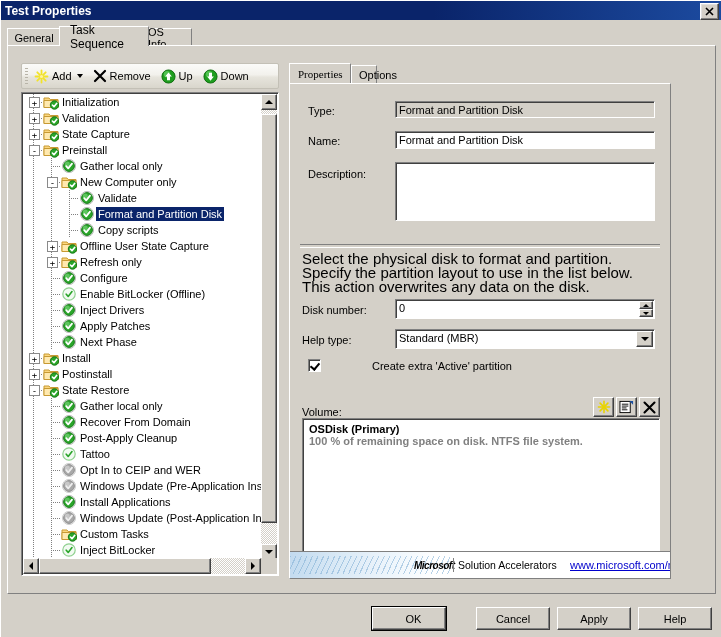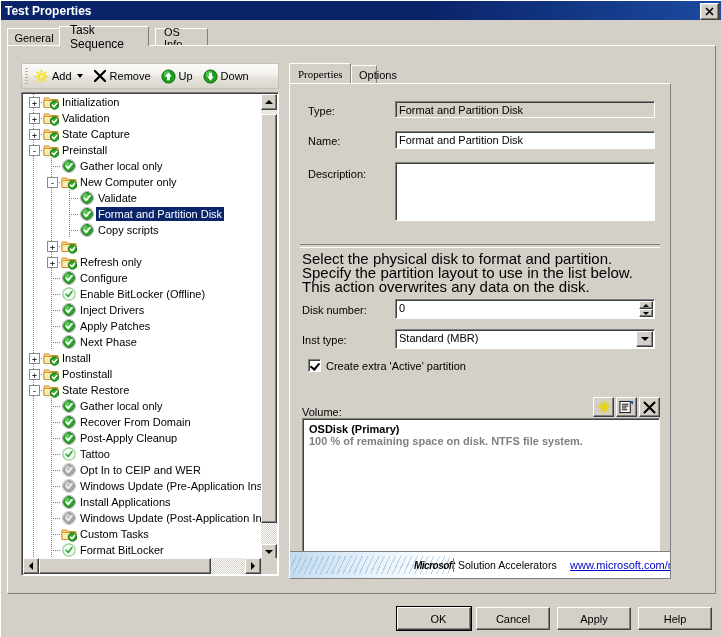--- a/index.html
+++ b/index.html
@@ -95,21 +95,21 @@
   .sep{position:absolute;height:2px;border-top:1px solid #808080;border-bottom:1px solid #fff;}
   .desc{position:absolute;font-size:15px;line-height:14px;}
 
   .spin{position:absolute;width:14px;top:1px;bottom:1px;display:flex;flex-direction:column;}
   .spinb{flex:1;background:#d4d0c8;border:1px solid #fff;border-right-color:#404040;border-bottom-color:#404040;
     box-shadow:inset -1px -1px 0 #808080;display:flex;align-items:center;justify-content:center;box-sizing:border-box;}
   .ddbtn{position:absolute;width:17px;top:1px;bottom:1px;right:1px;background:#d4d0c8;
     border:1px solid #fff;border-right-color:#404040;border-bottom-color:#404040;
     box-shadow:inset -1px -1px 0 #808080;display:flex;align-items:center;justify-content:center;box-sizing:border-box;cursor:default;}
 
-  .chkrow{position:absolute;display:flex;align-items:center;font-size:11px;cursor:default;}
+  .chkrow{position:absolute;display:flex;align-items:center;font-size:11px;cursor:default;gap:46px;}
   .chk{width:13px;height:13px;background:#fff;border:1px solid #808080;border-right-color:#fff;border-bottom-color:#fff;
     box-shadow:inset 1px 1px 0 #404040;margin-right:5px;position:relative;box-sizing:border-box;}
   .chk.on:after{content:"";position:absolute;left:3px;top:1px;width:4px;height:7px;
     border:solid #000;border-width:0 2px 2px 0;transform:rotate(40deg);}
 
   .volbtn{position:absolute;width:21px;height:20px;background:#d4d0c8;
     border:1px solid #fff;border-right-color:#404040;border-bottom-color:#404040;
     box-shadow:inset -1px -1px 0 #808080;display:flex;align-items:center;justify-content:center;box-sizing:border-box;cursor:default;}
   .vollist{position:absolute;background:#fff;border:1px solid #808080;border-right-color:#fff;border-bottom-color:#fff;
     box-shadow:inset 1px 1px 0 #404040;box-sizing:border-box;overflow:hidden;}
@@ -150,21 +150,21 @@
     </div>
   </div>
 
   <div class="tabstrip">
     <div class="tab" style="left:0;width:54px;">
       <span>General</span>
     </div>
     <div class="tab sel" style="left:52px;width:90px;background:#d4d0c8;">
       <span>Task Sequence</span>
     </div>
-    <div class="tab" style="left:148px;width:53px;justify-content:center;">
+    <div class="tab" style="left:132px;width:53px;justify-content:center;">
       <span>OS Info</span>
     </div>
   </div>
 
   <div class="tabbody"></div>
 
   <div class="leftpane">
 
     <div class="toolbar">
       <div class="grip"></div>
@@ -327,20 +327,21 @@
             <span class="dotted-v" style="left: 10px;"></span>
             <span class="dotted-v" style="left: 28px;"></span>
             <span class="dotted-h" style="left: 28px; width: 10px; top: 8px;"></span>
             <span class="exp" style="left: 24px; top: 3px;">+</span>
             <span class="ico" style="margin-left: 38px;"><svg width="16" height="16" viewBox="0 0 16 16">
                 <path d="M1 4 H6 L7.2 5.5 H15 V13.5 H1 Z" fill="#fcd77f" stroke="#c79a33" stroke-width="1"></path>
                 <path d="M1 6.5 H15 V13.5 H1 Z" fill="#ffe9af" stroke="#c79a33" stroke-width="1"></path>
                 <circle cx="11.5" cy="11" r="4.2" fill="#2aa52a" stroke="#157a15" stroke-width="1"></circle>
                 <path d="M9.4 11 L11 12.7 L13.8 9.3" stroke="#fff" stroke-width="1.6" fill="none" stroke-linecap="round" stroke-linejoin="round"></path>
               </svg></span>
+            <span class="tlabel">Offline User State Capture</span>
           </div>
           <div class="trow">
             <span class="dotted-v" style="left: 10px;"></span>
             <span class="dotted-v" style="left: 28px;"></span>
             <span class="dotted-h" style="left: 28px; width: 10px; top: 8px;"></span>
             <span class="exp" style="left: 24px; top: 3px;">+</span>
             <span class="ico" style="margin-left: 38px;"><svg width="16" height="16" viewBox="0 0 16 16">
                 <path d="M1 4 H6 L7.2 5.5 H15 V13.5 H1 Z" fill="#fcd77f" stroke="#c79a33" stroke-width="1"></path>
                 <path d="M1 6.5 H15 V13.5 H1 Z" fill="#ffe9af" stroke="#c79a33" stroke-width="1"></path>
                 <circle cx="11.5" cy="11" r="4.2" fill="#2aa52a" stroke="#157a15" stroke-width="1"></circle>
@@ -549,21 +550,21 @@
             <span class="tlabel">Custom Tasks</span>
           </div>
           <div class="trow">
             <span class="dotted-v" style="left: 10px;"></span>
             <span class="dotted-v" style="left: 28px;"></span>
             <span class="dotted-h" style="left: 28px; width: 10px; top: 8px;"></span>
             <span class="ico" style="margin-left: 38px;"><svg width="16" height="16" viewBox="0 0 16 16">
                 <circle cx="8" cy="8" r="6.2" fill="#f2faf2" stroke="#8fd08f" stroke-width="1.2"></circle>
                 <path d="M5.2 8.2 L7.2 10.4 L11 5.6" stroke="#2aa52a" stroke-width="1.6" fill="none" stroke-linecap="round" stroke-linejoin="round"></path>
               </svg></span>
-            <span class="tlabel">Format BitLocker</span>
+            <span class="tlabel">Inject BitLocker</span>
           </div>
           <div class="trow">
             <span class="dotted-v" style="left: 10px;"></span>
             <span class="dotted-v" style="left: 28px;"></span>
             <span class="ico" style="margin-left: 38px;"><svg width="16" height="16" viewBox="0 0 16 16">
                 <circle cx="8" cy="8" r="6.6" fill="#ffffff" stroke="#bdbdbd" stroke-width="1"></circle>
                 <circle cx="8" cy="8" r="5.4" fill="#2aa52a" stroke="#157a15" stroke-width="1"></circle>
                 <circle cx="6.3" cy="5.9" r="2.5" fill="#6fd06f" opacity=".75"></circle>
                 <path d="M5.2 8.2 L7.2 10.4 L11 5.6" stroke="#fff" stroke-width="1.8" fill="none" stroke-linecap="round" stroke-linejoin="round"></path>
               </svg></span>
@@ -625,21 +626,21 @@
         <div class="spin" style="right:1px;">
           <div class="spinb">
               <i class="arr" style="border-left:3px solid transparent;border-right:3px solid transparent;border-bottom:3px solid #000;"></i>
             </div>
           <div class="spinb">
               <i class="arr" style="border-left:3px solid transparent;border-right:3px solid transparent;border-top:3px solid #000;"></i>
             </div>
         </div>
       </div>
 
-      <div class="flabel" style="left:12px;top:250px;">Inst type:</div>
+      <div class="flabel" style="left:12px;top:250px;">Help type:</div>
       <div class="fld" style="left:105px;top:245px;width:260px;height:20px;padding-right:20px;">
         <span>Standard (MBR)</span>
         <div class="ddbtn">
           <i class="arr arr-d"></i>
         </div>
       </div>
 
       <div class="chkrow" style="left:18px;top:275px;">
         <span class="chk on"></span>
         <span>Create extra 'Active' partition</span>
@@ -686,21 +687,21 @@
         <div class="fswoosh"></div>
         <span class="fms">Microsoft</span>
         <span class="fdiv"></span>
         <span class="fsa">Solution Accelerators</span>
         <span class="flink">www.microsoft.com/mdt</span>
       </div>
 
     </div>
   </div>
 
-  <div class="btn def" style="left:396px;top:606px;padding-left:9px;">
+  <div class="btn def" style="left:371px;top:606px;padding-left:9px;">
     <span>OK</span>
   </div>
   <div class="btn" style="left:475px;top:606px;">
     <span>Cancel</span>
   </div>
   <div class="btn" style="left:556px;top:606px;">
     <span>Apply</span>
   </div>
   <div class="btn" style="left:637px;top:606px;">
     <span>Help</span>

